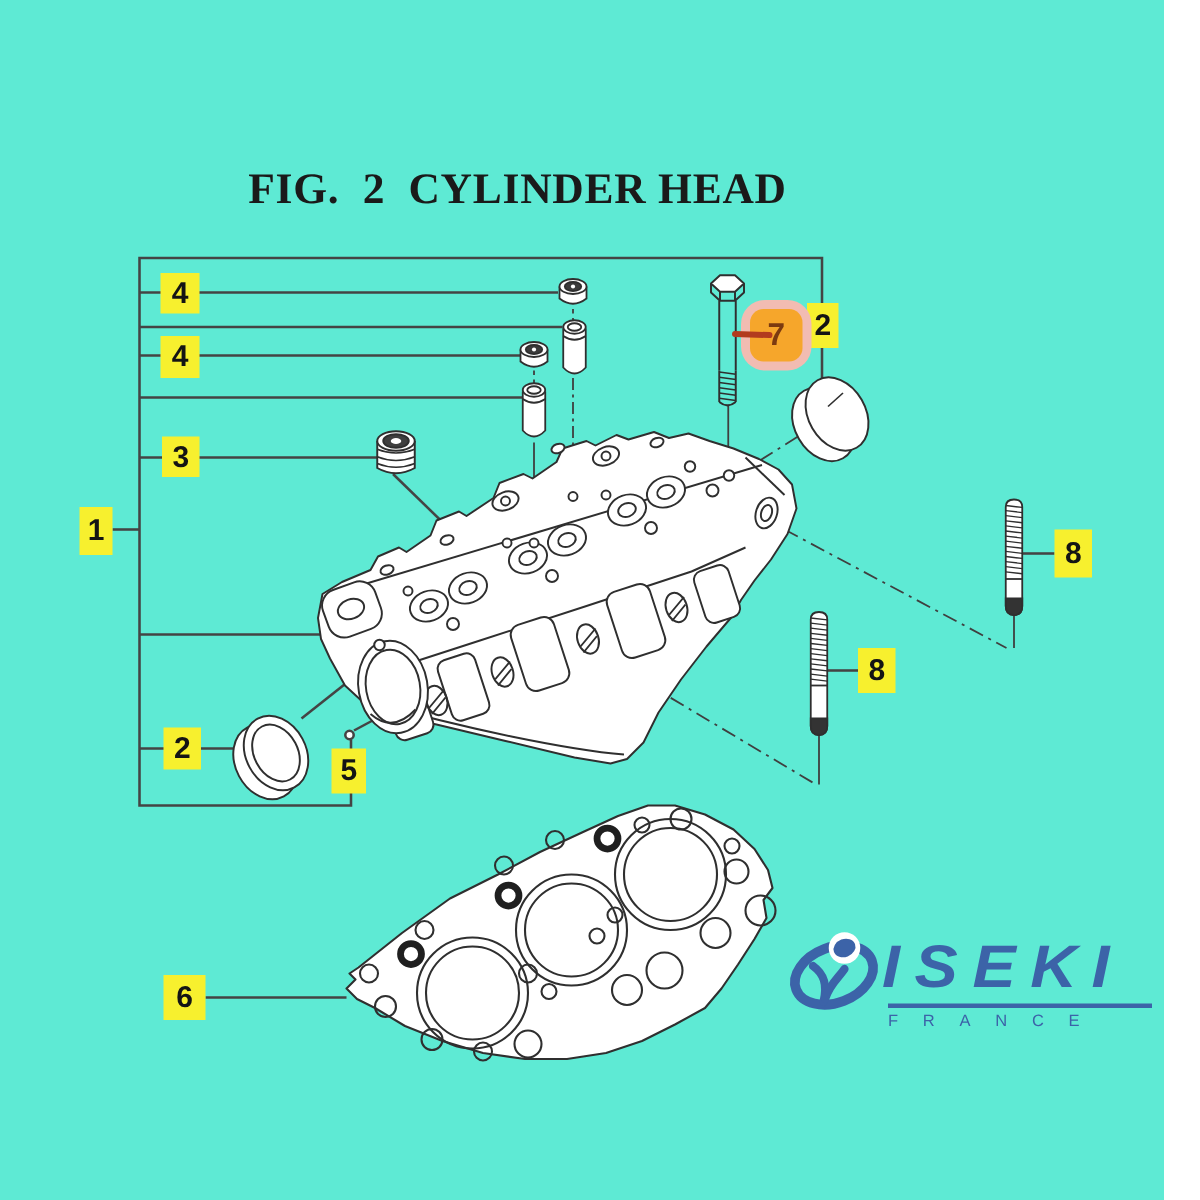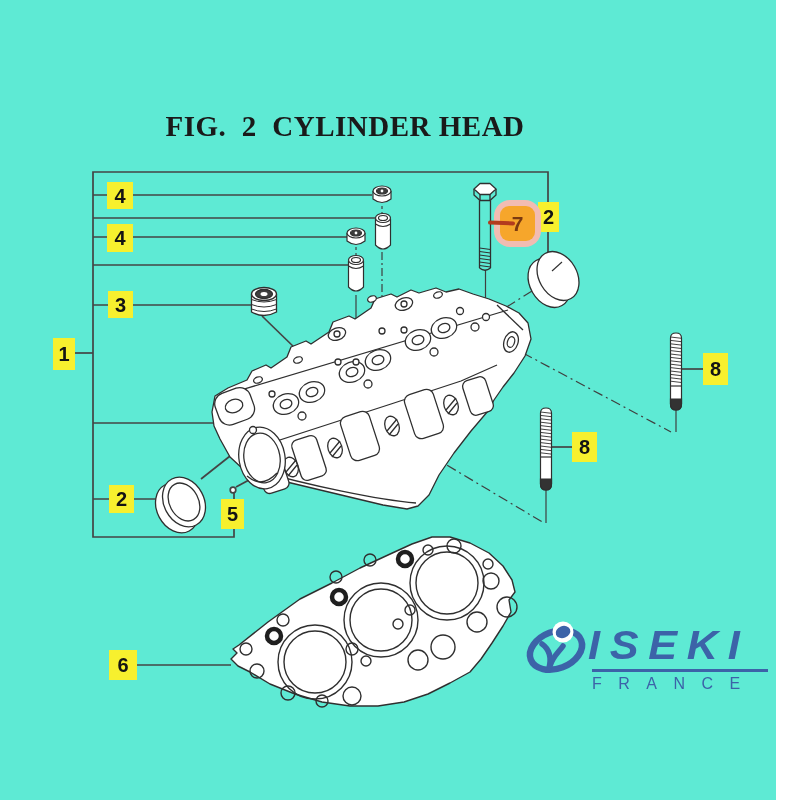--- a/index.html
+++ b/index.html
@@ -14,21 +14,21 @@
   .hl-halo{position:absolute;left:494px;top:200px;width:47px;height:47px;border-radius:16px;
            background:#F2BCB2;display:flex;align-items:center;justify-content:center;}
   .hl-orange{width:35px;height:35px;border-radius:9px;background:#F6A62B;color:#7B3A10;
              font-weight:700;font-size:21px;display:flex;align-items:center;justify-content:center;cursor:pointer;}
   .red-pointer{position:absolute;left:488px;top:221px;width:27px;height:4px;border-radius:2px;
                background:#B23B1E;transform:rotate(2deg);}
   .logo-text{position:absolute;color:#3C63A8;}
   .logo-iseki{left:588px;top:625px;font-size:40px;font-weight:700;font-style:italic;
               letter-spacing:9px;transform:scaleX(1.08);transform-origin:left top;line-height:1;}
   .logo-rule{position:absolute;left:592px;top:669px;width:176px;height:3px;background:#3C63A8;}
-  .logo-france{left:592px;top:676px;font-size:16px;font-weight:500;letter-spacing:16.5px;line-height:1;}
+  .logo-france{left:592px;top:676px;font-size:11px;font-weight:500;letter-spacing:16.5px;line-height:1;}
 </style>
 </head>
 <body>
 
 <div id="stage">
 
   <div class="title">FIG.  2  CYLINDER HEAD</div>
 
   <svg id="drawing" width="800" height="800" viewBox="0 0 800 800">
 

